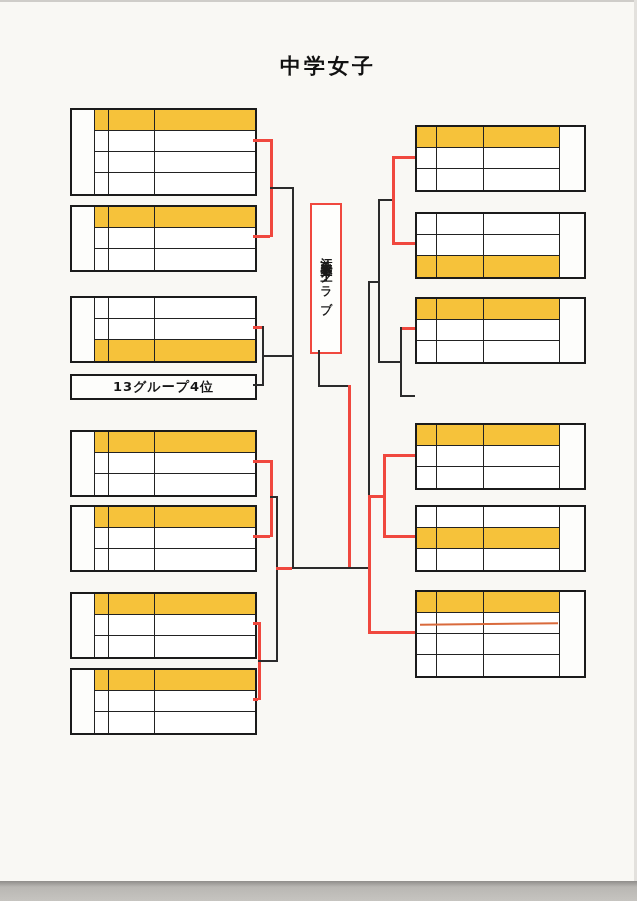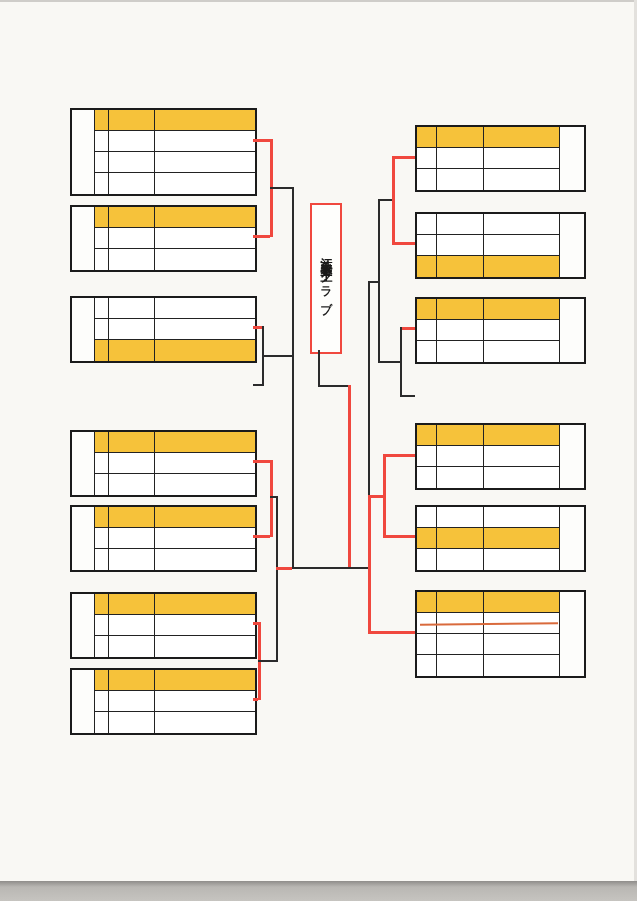--- a/index.html
+++ b/index.html
@@ -59,23 +59,25 @@
   .seg.b{background:#2b2b2b;}
 </style>
 </head>
 <body>
 
 <div class="page">
   <div class="scan-top"></div>
   <div class="scan-right"></div>
   <div class="scan-bottom"></div>
 
+  <div class="title">中学女子</div>
 
   <div class="champion">江藤衣舞・宇土クラブ</div>
 
+  <div class="qualifier" style="left:70px;top:374px;width:183px;">13グループ4位</div>
 
   <div id="groups-layer">
       <div class="group left" style="top: 108px;">
         <div class="cell gno no-bb" style="grid-area: 1 / 1 / span 4; border-bottom: none;"></div>
         <div class="cell seed row-winner" style="grid-area: 1 / 2;"></div>
         <div class="cell pname row-winner" style="grid-area: 1 / 3;"></div>
         <div class="cell pclub row-winner" style="grid-area: 1 / 4;"></div>
         <div class="cell seed" style="grid-area: 2 / 2;"></div>
         <div class="cell pname" style="grid-area: 2 / 3;"></div>
         <div class="cell pclub" style="grid-area: 2 / 4;"></div>

